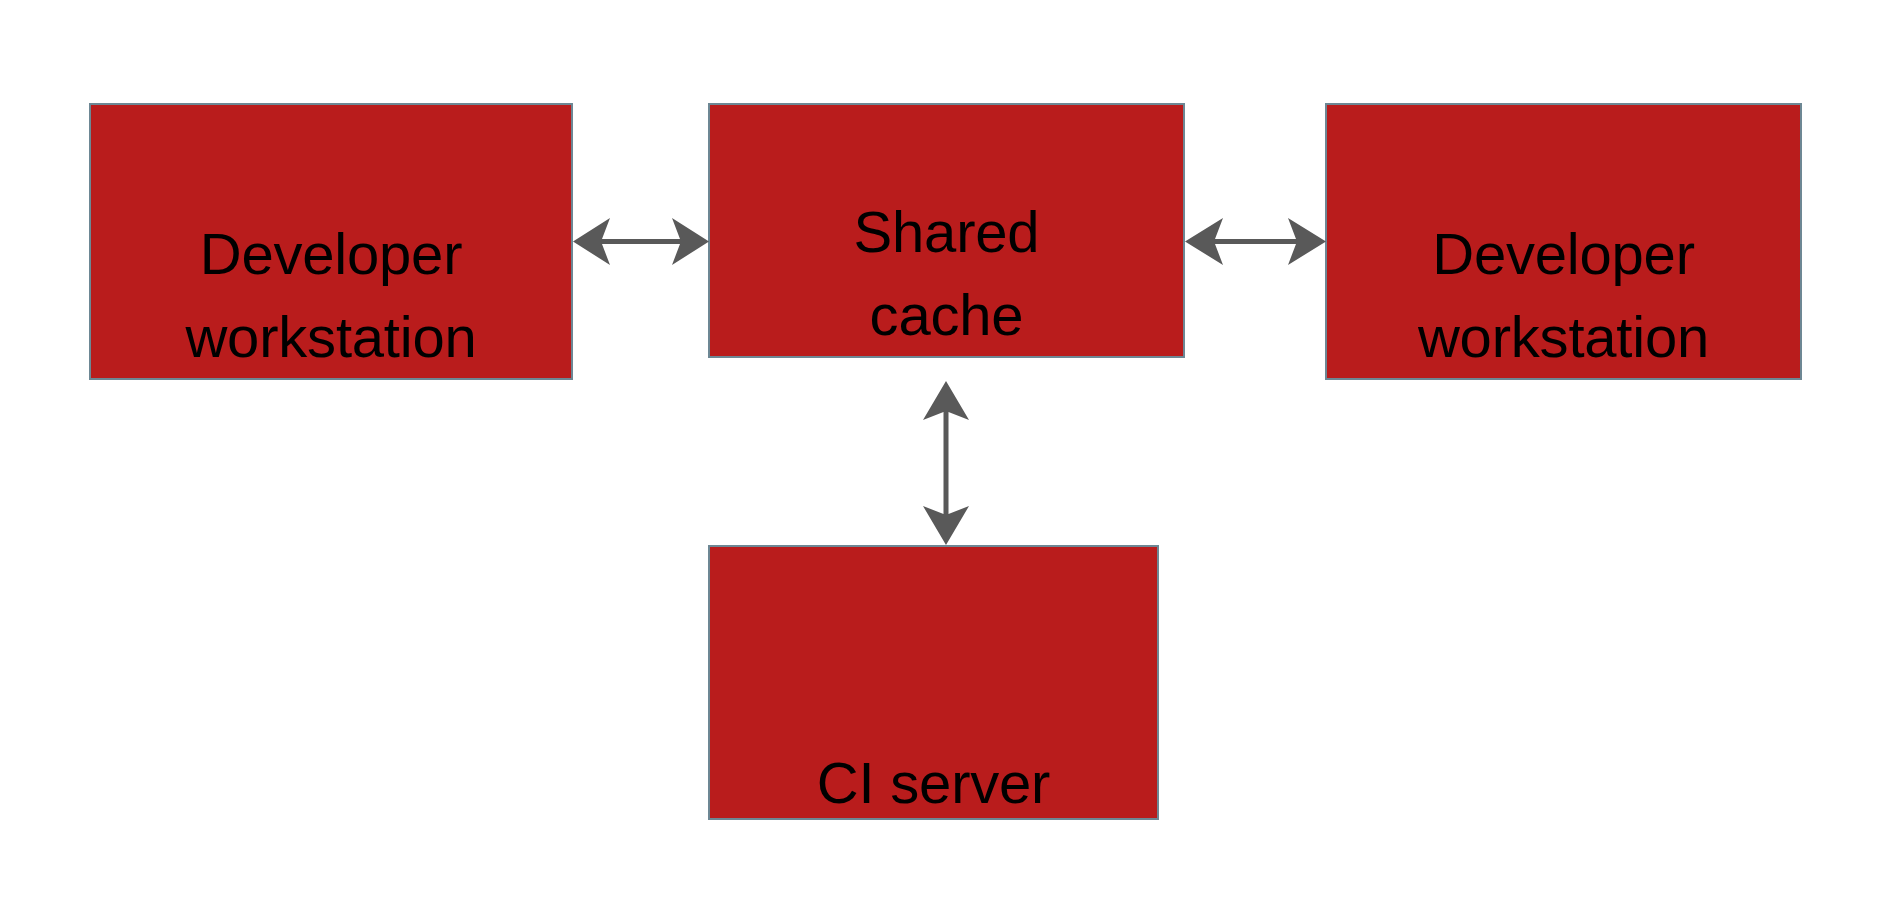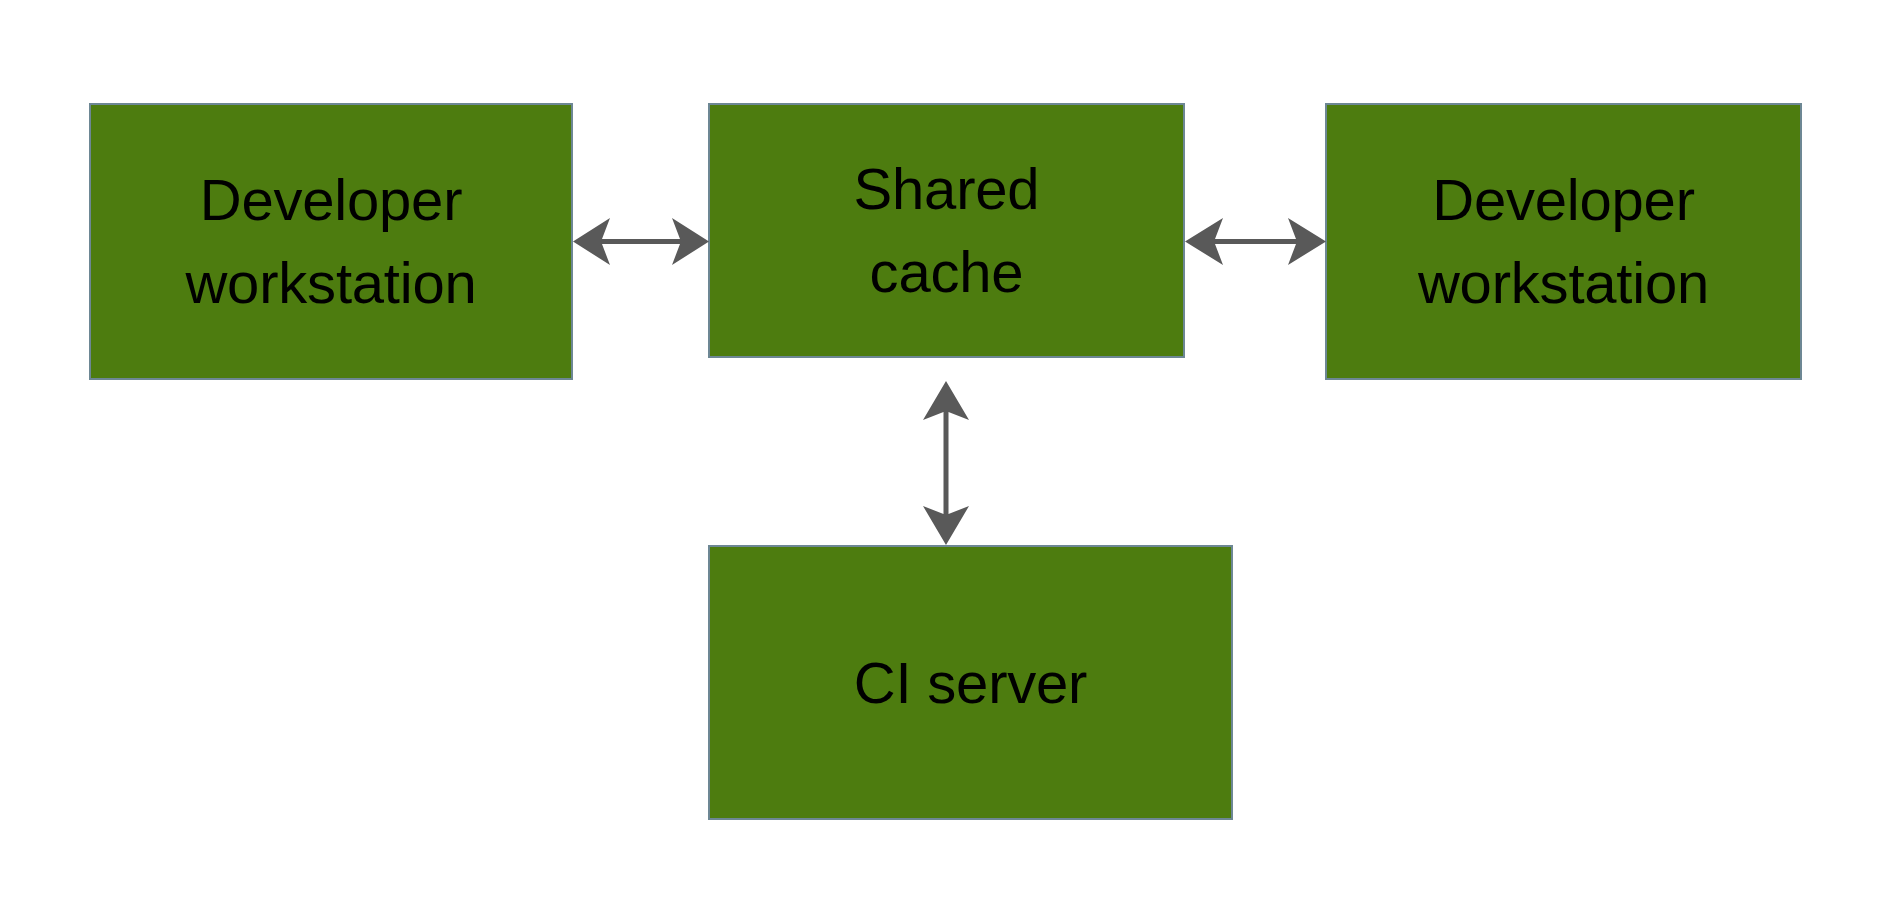--- a/index.html
+++ b/index.html
@@ -15,45 +15,45 @@
   }
   #diagram-canvas {
     position: relative;
     width: 1900px;
     height: 922px;
     background: #ffffff;
   }
   .node-box {
     position: absolute;
     box-sizing: border-box;
-    background: #4d7c0f;
+    background: #b91c1c;
     border: 2px solid #6d8794;
     display: flex;
-    align-items: center;
+    align-items: flex-end;
     justify-content: center;
     text-align: center;
   }
   .node-label {
     color: #000000;
     font-family: "Liberation Sans", sans-serif;
     font-size: 58px;
     font-weight: 400;
     line-height: 1.42;
     letter-spacing: -0.2px;
     white-space: pre-line;
     padding: 0 14px;
   }
   .node-label.single {
     line-height: 1.2;
   }
   
   #node-dev-left  { left: 89px;  top: 103px; width: 484px; height: 277px; }
   #node-cache     { left: 708px; top: 103px; width: 477px; height: 255px; }
   #node-dev-right { left: 1325px;top: 103px; width: 477px; height: 277px; }
-  #node-ci        { left: 708px; top: 545px; width: 525px; height: 275px; }
+  #node-ci        { left: 708px; top: 545px; width: 451px; height: 275px; }
 
   .edge-svg {
     position: absolute;
     overflow: visible;
     pointer-events: none;
   }
   #edge-left-cache   { left: 570px; top: 206px; width: 142px; height: 72px; }
   #edge-cache-right  { left: 1182px;top: 206px; width: 147px; height: 72px; }
   #edge-cache-ci     { left: 910px; top: 378px; width: 72px; height: 170px; }
   .edge-path {

